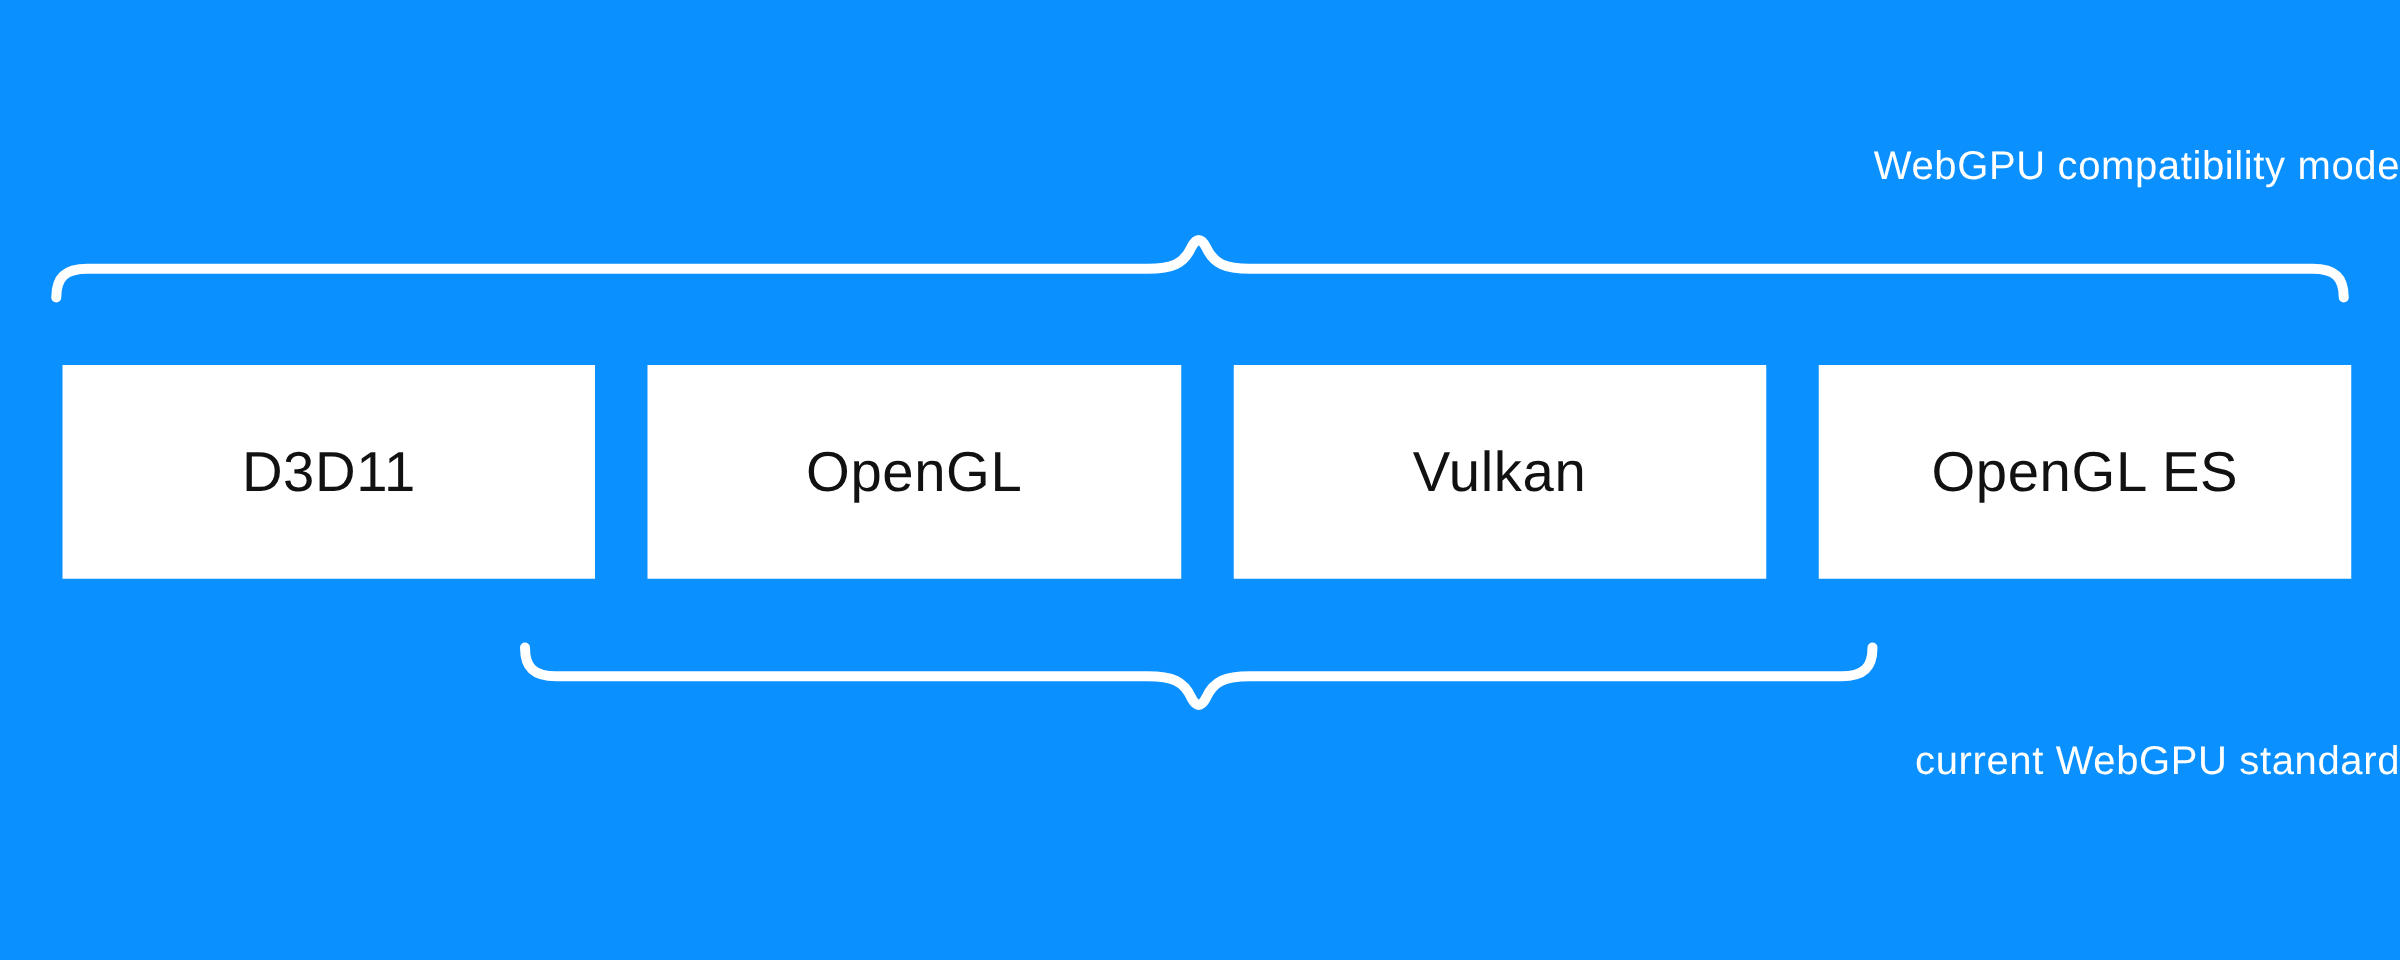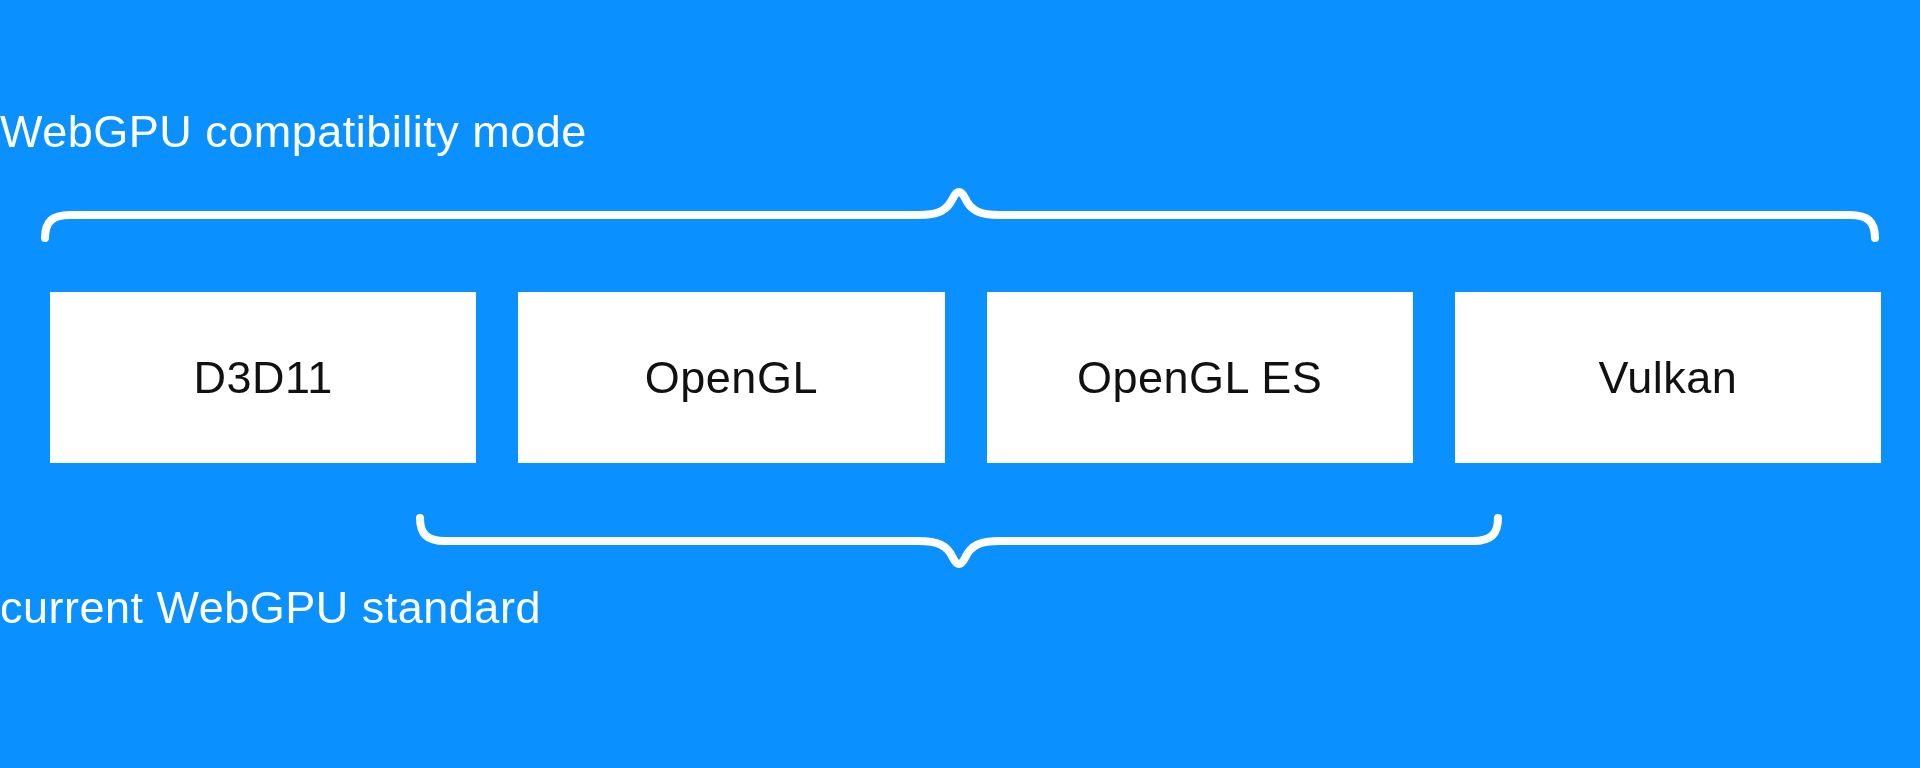--- a/index.html
+++ b/index.html
@@ -15,23 +15,23 @@
     font-family: "Liberation Sans", "DejaVu Sans", sans-serif;
   }
   .canvas {
     position: absolute;
     inset: 0;
   }
   .group-label {
     position: absolute;
     left: 0;
     width: 100%;
-    text-align: left;
+    text-align: right;
     color: var(--label-text, #ffffff);
-    font-size: 45px;
+    font-size: 32px;
     line-height: 56px;
     height: 56px;
     font-weight: 400;
     letter-spacing: 0.5px;
     user-select: none;
   }
   .top-label { top: 104px; }
   .bottom-label { top: 580px; }
 
   .brace-svg {
@@ -105,23 +105,23 @@
   <div class="api-box">
     <span class="api-box-label">D3D11</span>
   </div>
 
 
   <div class="api-box">
     <span class="api-box-label">OpenGL</span>
   </div>
 
   <div class="api-box">
-    <span class="api-box-label">OpenGL ES</span>
+    <span class="api-box-label">Vulkan</span>
   </div>
 
   <div class="api-box">
-    <span class="api-box-label">Vulkan</span>
+    <span class="api-box-label">OpenGL ES</span>
   </div>
 </div>
 
   <div class="group-label bottom-label">current WebGPU standard</div>
 
 </div>
 
 </body></html>

